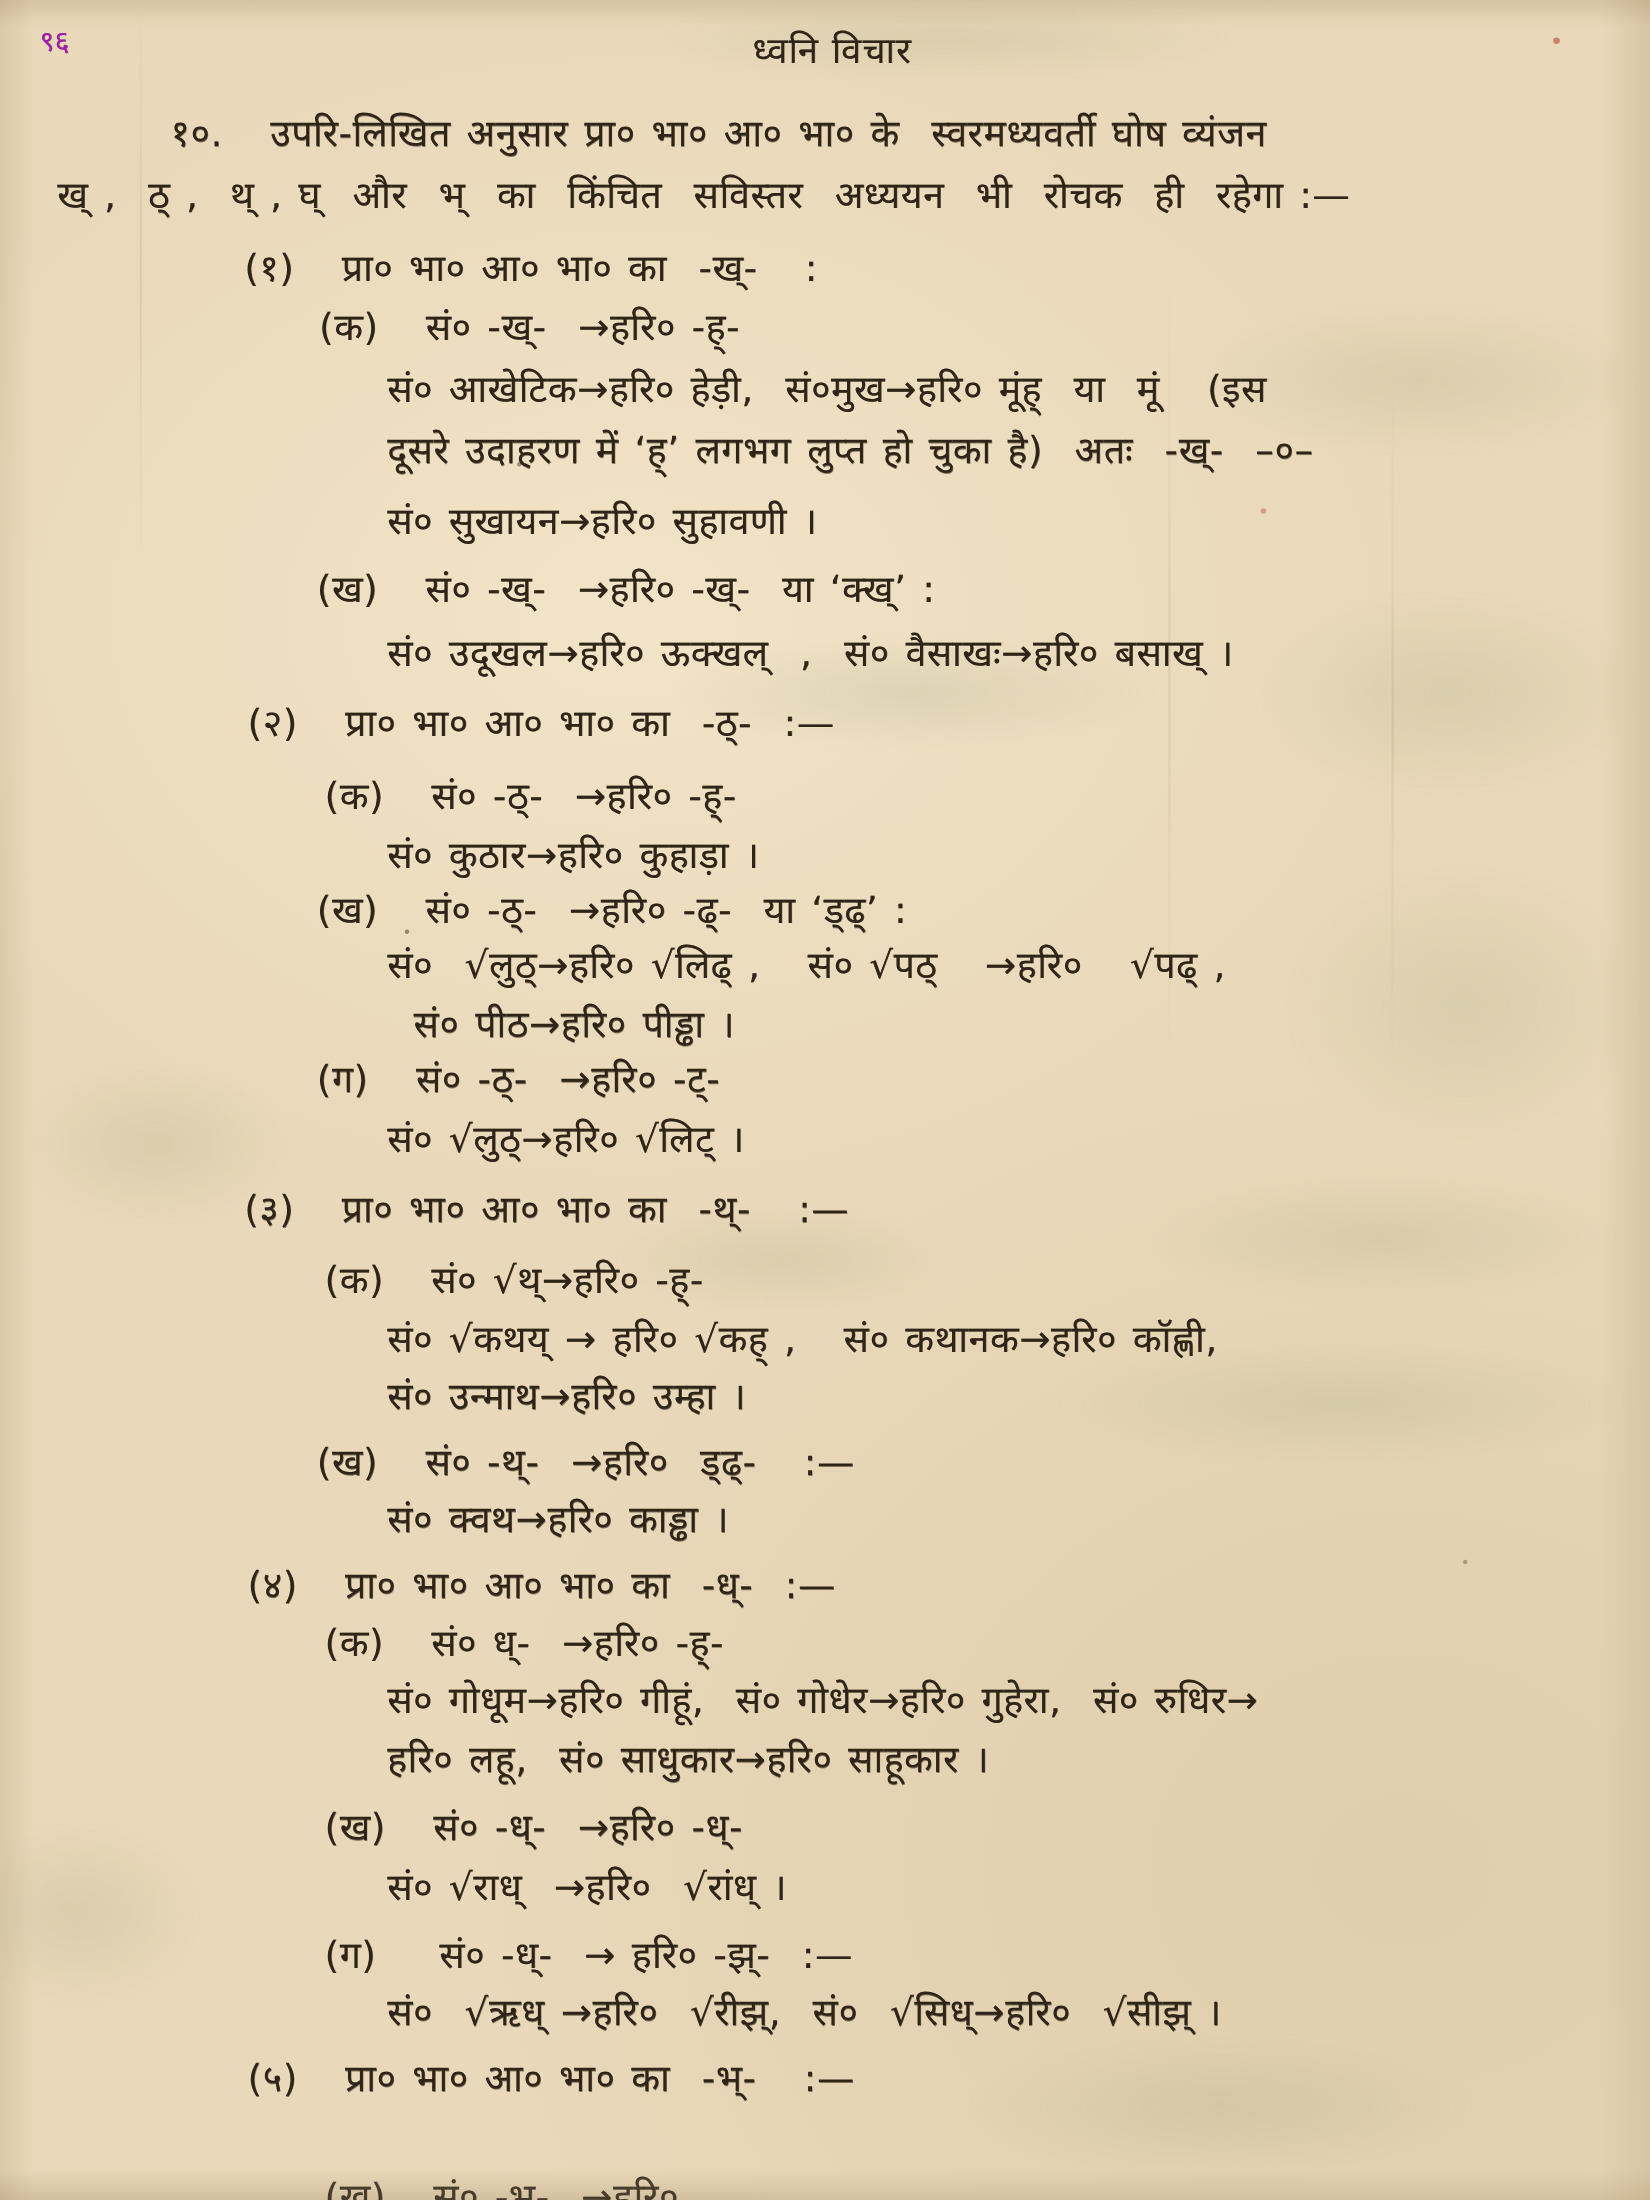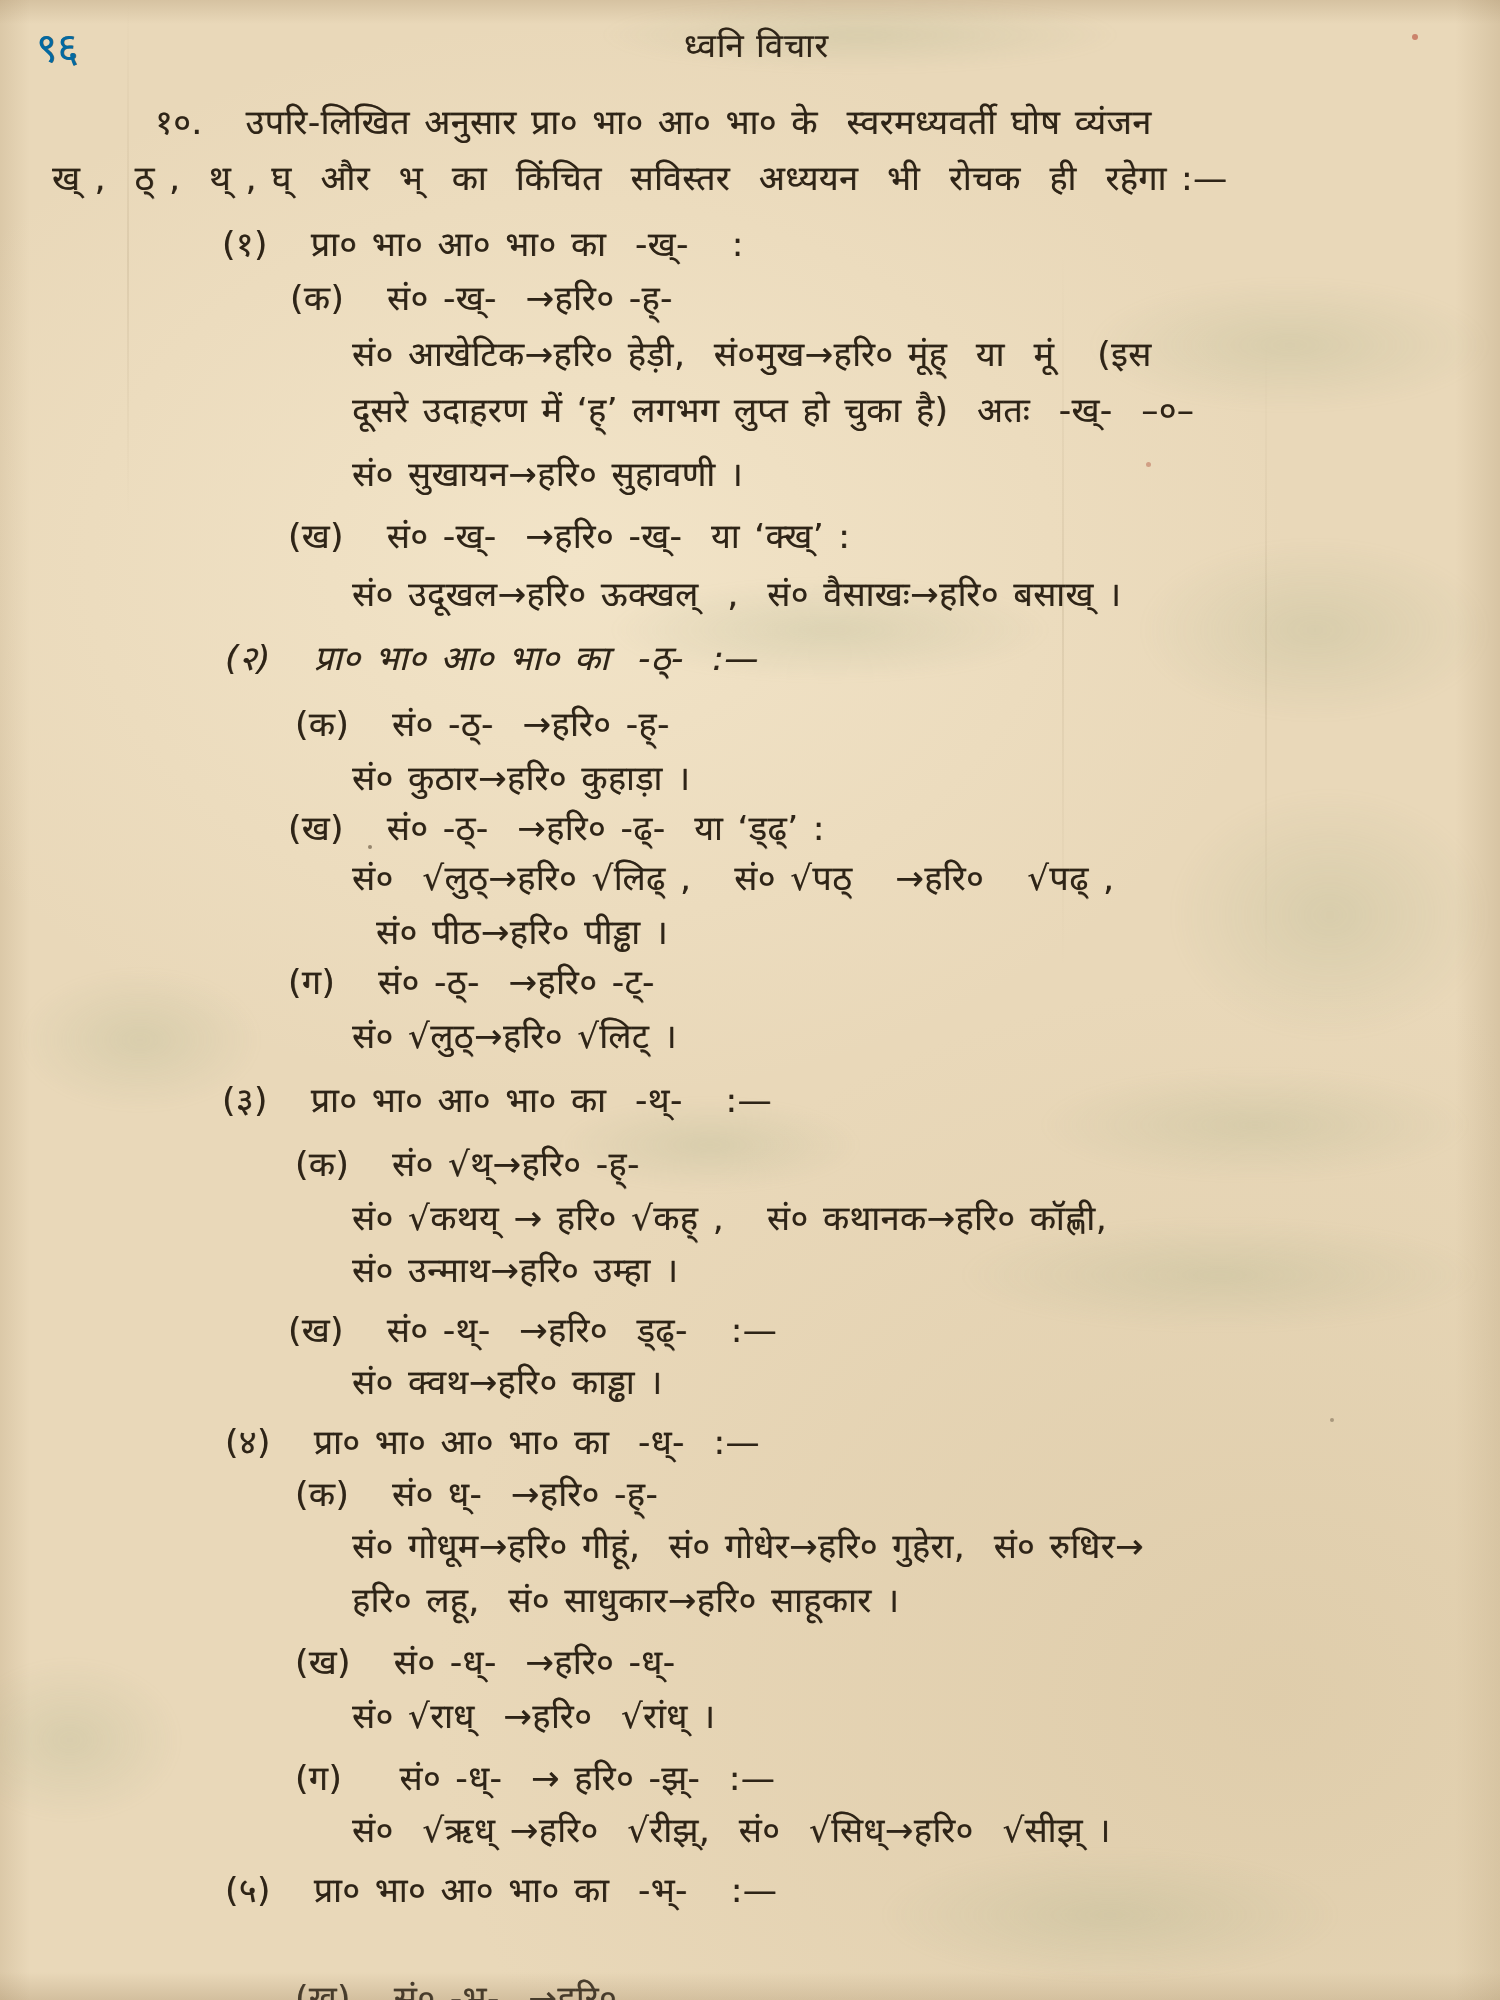--- a/index.html
+++ b/index.html
@@ -19,21 +19,21 @@
       #e9d8b9;
   }
   .content{position:absolute;inset:0;padding-left:15px;}
   .line{
     position:absolute;white-space:pre;
     font-size:34px;line-height:44px;
     color:#2e2417;
     letter-spacing:.5px;word-spacing:3px;
     text-shadow:.4px .4px 0 rgba(46,36,23,.55);
   }
-  .pagenum{position:absolute;left:36px;top:18px;font-size:41px;color:#0369a1;
+  .pagenum{position:absolute;left:36px;top:18px;font-size:26px;color:#a21caf;
     text-shadow:.4px .4px 0 rgba(46,36,23,.55);}
   .title{position:absolute;left:0;right:0;top:22px;text-align:center;font-size:33px;
     color:#2e2417;letter-spacing:1px;text-shadow:.4px .4px 0 rgba(46,36,23,.5);margin-left:13px;}
   .cutoff{height:24px;overflow:hidden;opacity:.85;filter:blur(.4px);}
   
   .stain{position:absolute;border-radius:50%;
     background:radial-gradient(closest-side, rgba(150,163,122,.20), rgba(150,163,122,0));
     filter:blur(5px);pointer-events:none;}
   
   .crease{position:absolute;width:2px;background:linear-gradient(180deg,rgba(120,98,62,0),rgba(120,98,62,.12),rgba(120,98,62,0));pointer-events:none;}
@@ -72,21 +72,21 @@
 <div class="content">
     <div class="line" style="left: 155px; top: 100px;">१०.   उपरि-लिखित अनुसार प्रा० भा० आ० भा० के  स्वरमध्यवर्ती घोष व्यंजन</div>
     <div class="line" style="left: 52px; top: 156px;">ख् ,  ठ् ,  थ् , घ्  और  भ्  का  किंचित  सविस्तर  अध्ययन  भी  रोचक  ही  रहेगा :—</div>
     <div class="line" style="left: 222px; top: 222px;">(१)   प्रा० भा० आ० भा० का  -ख्-   :</div>
     <div class="line" style="left: 290px; top: 276px;">(क)   सं० -ख्-  →हरि० -ह्-</div>
     <div class="line" style="left: 352px; top: 332px; text-align: center;">सं० आखेटिक→हरि० हेड़ी,  सं०मुख→हरि० मूंह्  या  मूं   (इस</div>
     <div class="line" style="left: 352px; top: 388px;">दूसरे उदाहरण में ‘ह्’ लगभग लुप्त हो चुका है)  अतः  -ख्-  –०–</div>
     <div class="line" style="left: 352px; top: 452px;">सं० सुखायन→हरि० सुहावणी ।</div>
     <div class="line" style="left: 288px; top: 514px;">(ख)   सं० -ख्-  →हरि० -ख्-  या ‘क्ख्’ :</div>
     <div class="line" style="left: 352px; top: 572px;">सं० उदूखल→हरि० ऊक्खल्  ,  सं० वैसाखः→हरि० बसाख् ।</div>
-    <div class="line" style="left: 225px; top: 636px; font-style: italic;">(२)   प्रा० भा० आ० भा० का  -ठ्-  :—</div>
+    <div class="line" style="left: 225px; top: 636px;">(२)   प्रा० भा० आ० भा० का  -ठ्-  :—</div>
     <div class="line" style="left: 295px; top: 702px;">(क)   सं० -ठ्-  →हरि० -ह्-</div>
     <div class="line" style="left: 352px; top: 756px;">सं० कुठार→हरि० कुहाड़ा ।</div>
     <div class="line" style="left: 288px; top: 806px;">(ख)   सं० -ठ्-  →हरि० -ढ्-  या ‘ड्ढ्’ :</div>
     <div class="line" style="left: 352px; top: 856px;">सं०  √लुठ्→हरि० √लिढ् ,   सं० √पठ्   →हरि०   √पढ् ,</div>
     <div class="line" style="left: 352px; top: 910px; margin-left: 24px;">सं० पीठ→हरि० पीड्ढा ।</div>
     <div class="line" style="left: 288px; top: 960px;">(ग)   सं० -ठ्-  →हरि० -ट्-</div>
     <div class="line" style="left: 352px; top: 1014px;">सं० √लुठ्→हरि० √लिट् ।</div>
     <div class="line" style="left: 222px; top: 1078px;">(३)   प्रा० भा० आ० भा० का  -थ्-   :—</div>
     <div class="line" style="left: 295px; top: 1142px;">(क)   सं० √थ्→हरि० -ह्-</div>
     <div class="line" style="left: 352px; top: 1196px;">सं० √कथय् → हरि० √कह् ,   सं० कथानक→हरि० कॉह्णी,</div>

